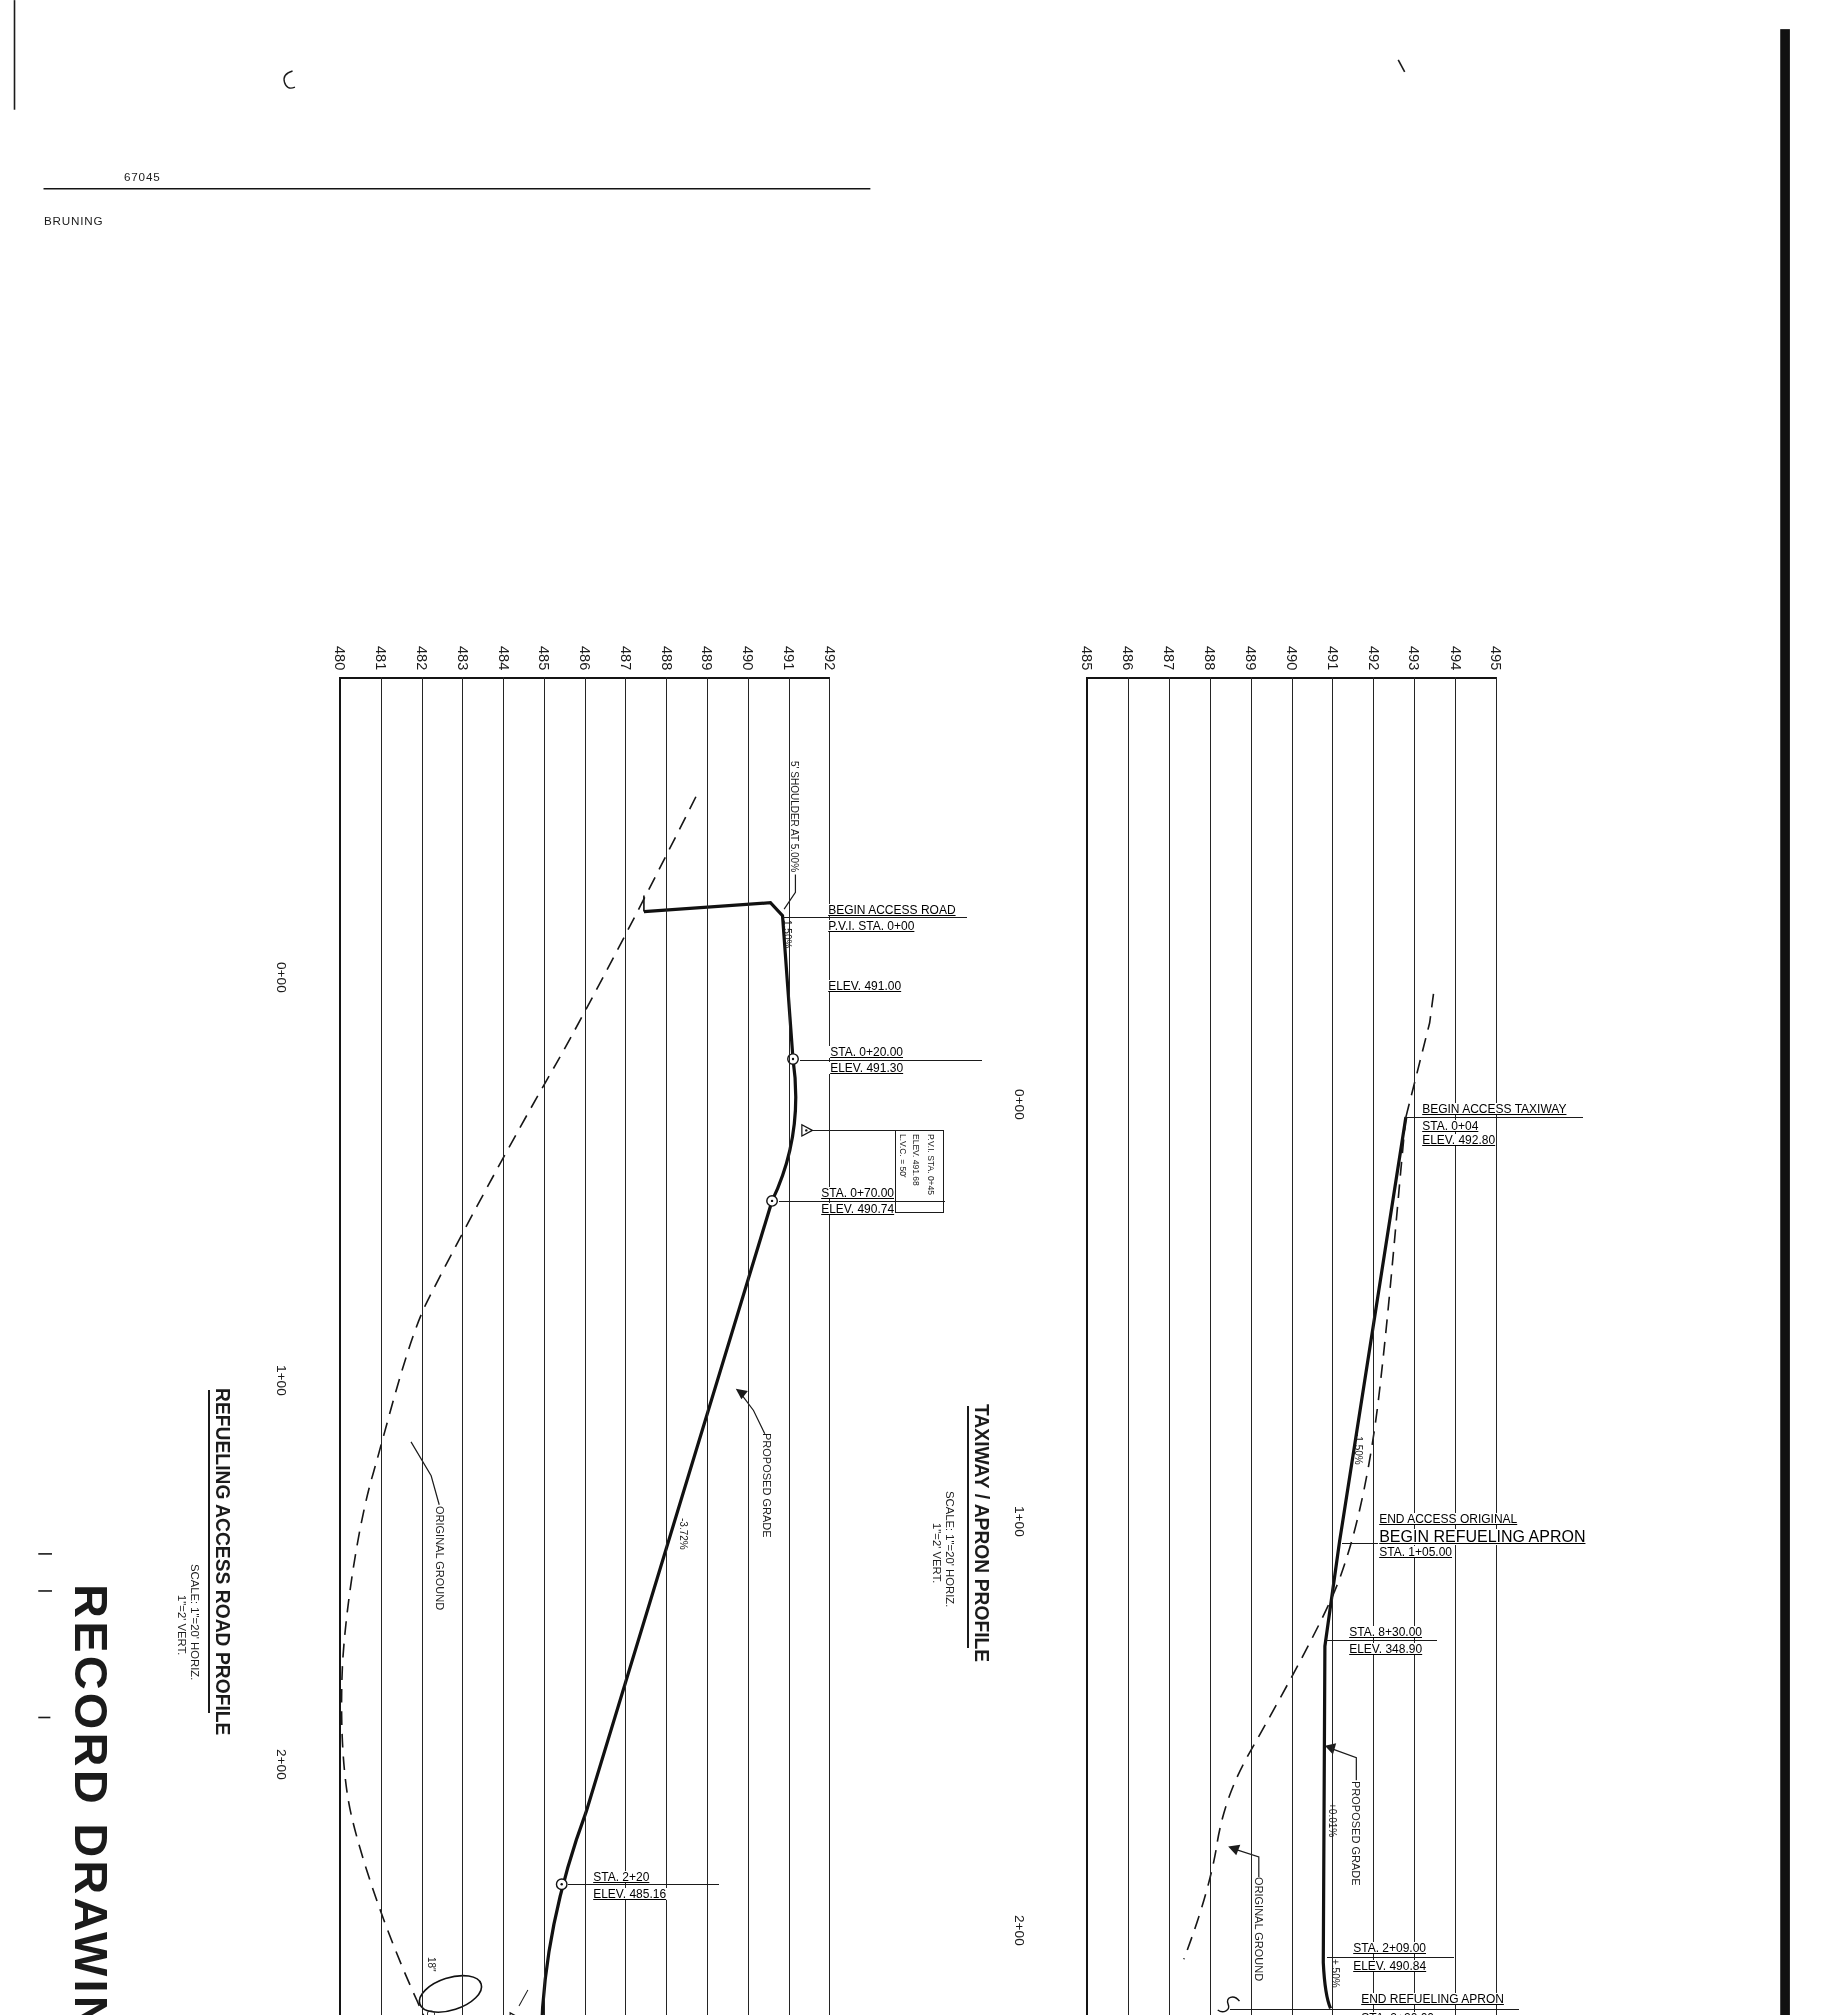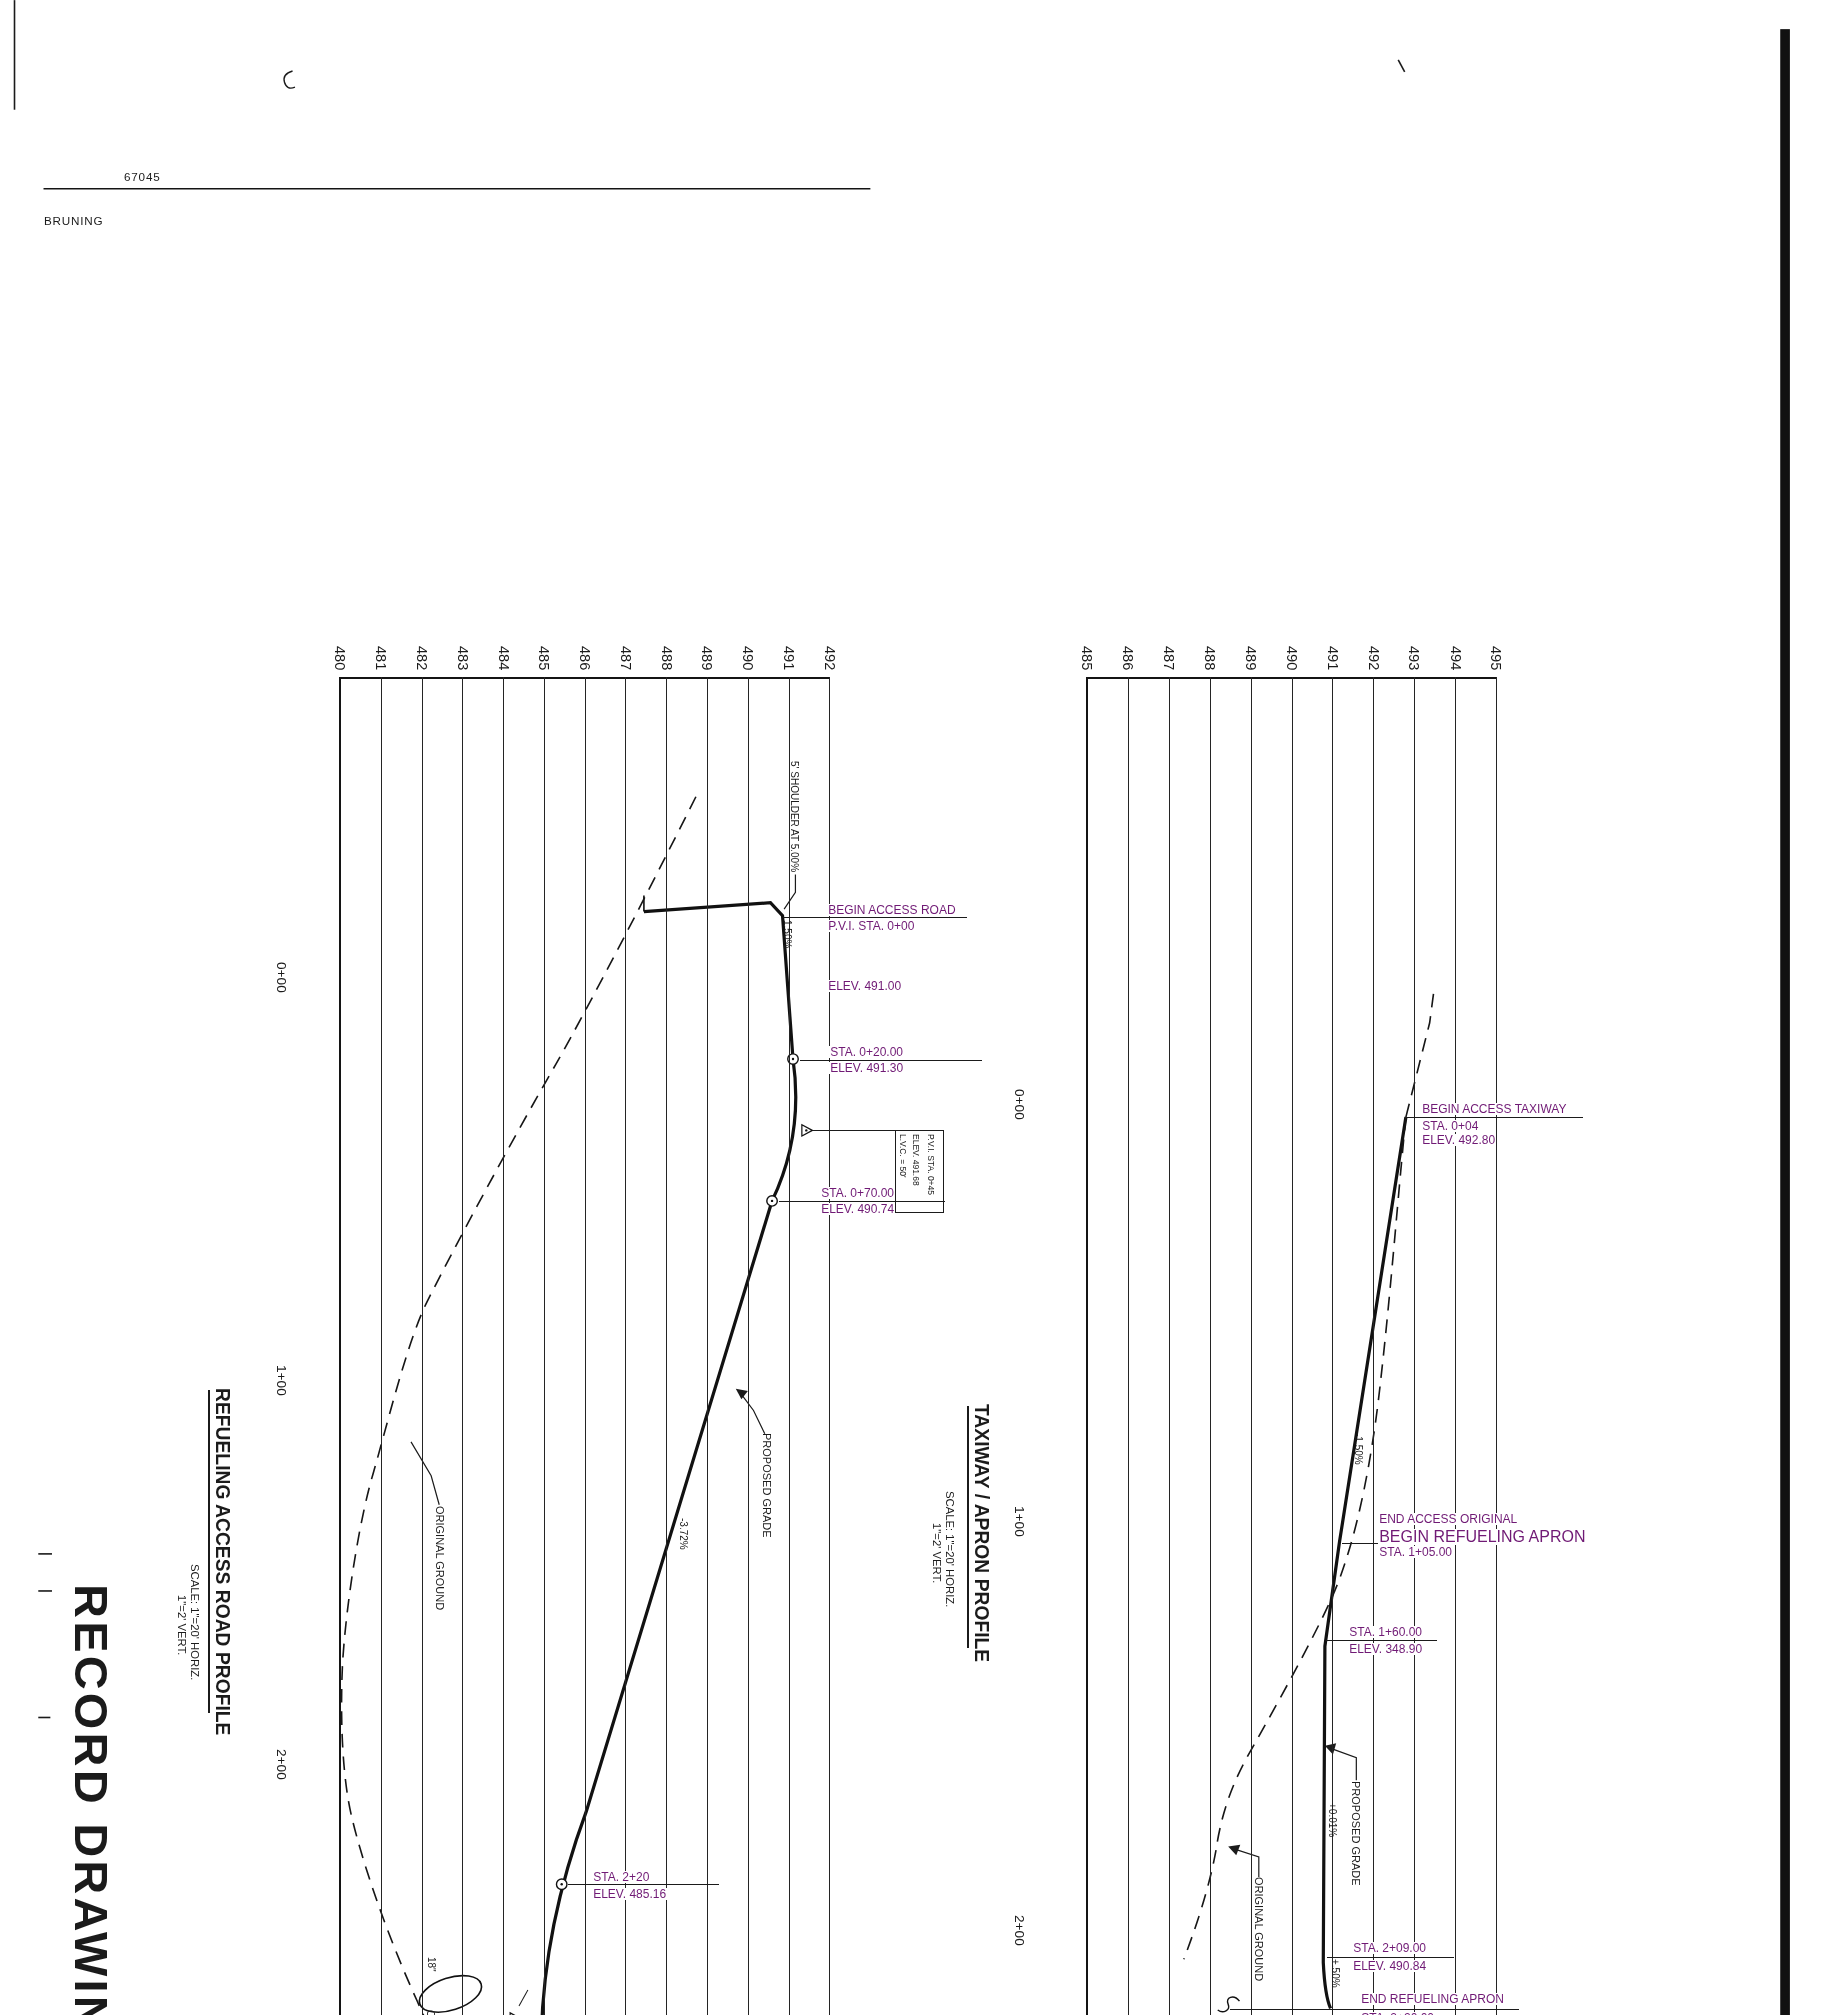--- a/index.html
+++ b/index.html
@@ -1,20 +1,20 @@
 <!DOCTYPE html>
 <html style="font-size:6.4px"><head>
 <meta charset="utf-8">
 <style>
   html,body{margin:0;padding:0;background:#f6f5f2;}
   body{width:1831px;height:2918px;overflow:hidden;font-family:"Liberation Sans",sans-serif;color:#1b1b1b;}
   #sheet{position:absolute;left:0;top:0;width:1831px;height:2918px;background:#ffffff;}
   #linework{position:absolute;left:0;top:0;width:1831px;height:2918px;}
   .vt{position:absolute;writing-mode:vertical-rl;white-space:nowrap;line-height:1;color:#1b1b1b;}
-  .al{position:absolute;white-space:nowrap;line-height:1;background:#fff;padding:0 1.2px;color:#701a75;}
+  .al{position:absolute;white-space:nowrap;line-height:1;background:#fff;padding:0 1.2px;color:#000000;text-decoration:underline;}
   .hl{position:absolute;background:#1b1b1b;height:1.2px;}
   .vl{position:absolute;background:#1b1b1b;width:1.2px;}
   .gl{position:absolute;background:#242424;width:0.8px;}
   .frame{position:absolute;background:#141414;}
   .box{position:absolute;background:#fff;border:1.2px solid #1b1b1b;}
   .htx{position:absolute;white-space:nowrap;line-height:1;}
 </style>
 </head>
 <body>
 
@@ -209,21 +209,21 @@
       <div class="al" style="left: 592px; top: 1888px; font-size: 12px;">ELEV. 485.16</div>
       <div class="hl" style="left: 1405px; top: 1117px; width: 178px;"></div>
       <div class="al" style="left: 1421px; top: 1103px; font-size: 12px;">BEGIN ACCESS TAXIWAY</div>
       <div class="al" style="left: 1421px; top: 1120px; font-size: 12px;">STA. 0+04</div>
       <div class="al" style="left: 1421px; top: 1134px; font-size: 12px;">ELEV. 492.80</div>
       <div class="hl" style="left: 1342px; top: 1543px; width: 210px;"></div>
       <div class="al" style="left: 1378px; top: 1513px; font-size: 12px;">END ACCESS ORIGINAL</div>
       <div class="al" style="left: 1378px; top: 1529px; font-size: 16px; text-align: right;">BEGIN REFUELING APRON</div>
       <div class="al" style="left: 1378px; top: 1546px; font-size: 12px;">STA. 1+05.00</div>
       <div class="hl" style="left: 1326px; top: 1640px; width: 111px;"></div>
-      <div class="al" style="left: 1348px; top: 1626px; font-size: 12px;">STA. 1+60.00</div>
+      <div class="al" style="left: 1348px; top: 1626px; font-size: 12px;">STA. 8+30.00</div>
       <div class="al" style="left: 1348px; top: 1643px; font-size: 12px;">ELEV. 348.90</div>
       <div class="hl" style="left: 1327px; top: 1957px; width: 127px;"></div>
       <div class="al" style="left: 1352px; top: 1942px; font-size: 12px;">STA. 2+09.00</div>
       <div class="al" style="left: 1352px; top: 1960px; font-size: 12px;">ELEV. 490.84</div>
       <div class="hl" style="left: 1230px; top: 2009px; width: 289px;"></div>
       <div class="al" style="left: 1360px; top: 1993px; font-size: 12px;">END REFUELING APRON</div>
       <div class="al" style="left: 1360px; top: 2012px; font-size: 12px;">STA. 2+20.00</div>
       <div class="vt" style="left: 789px; top: 761px; font-size: 10px;">5' SHOULDER AT 5.00%</div>
       <div class="vt" style="left: 782px; top: 920px; font-size: 10px;">1.50%</div>
       <div class="vt" style="left: 678px; top: 1518px; font-size: 10px;">-3.72%</div>

